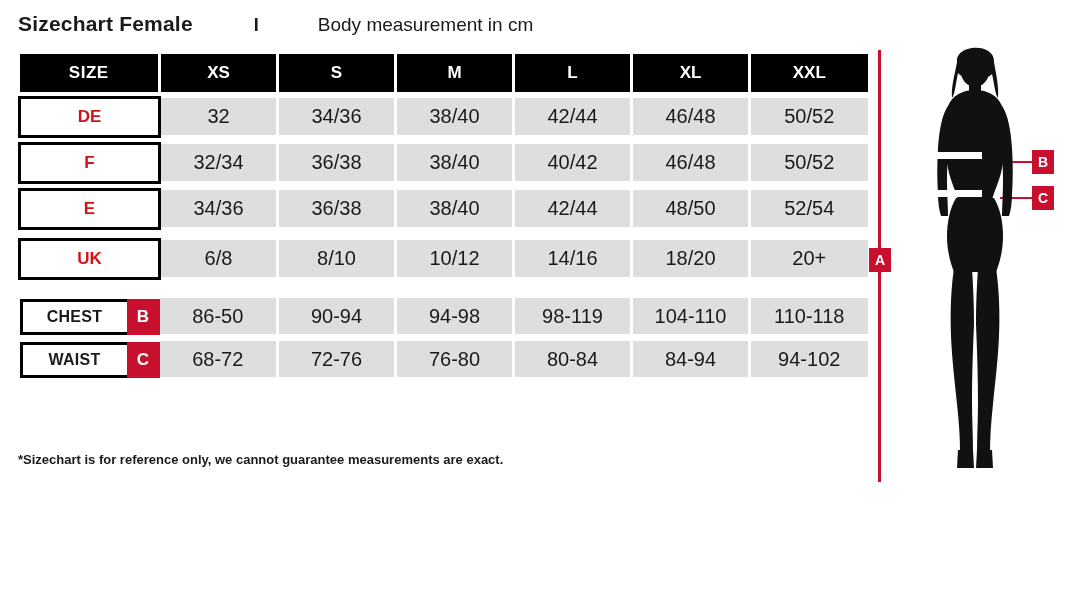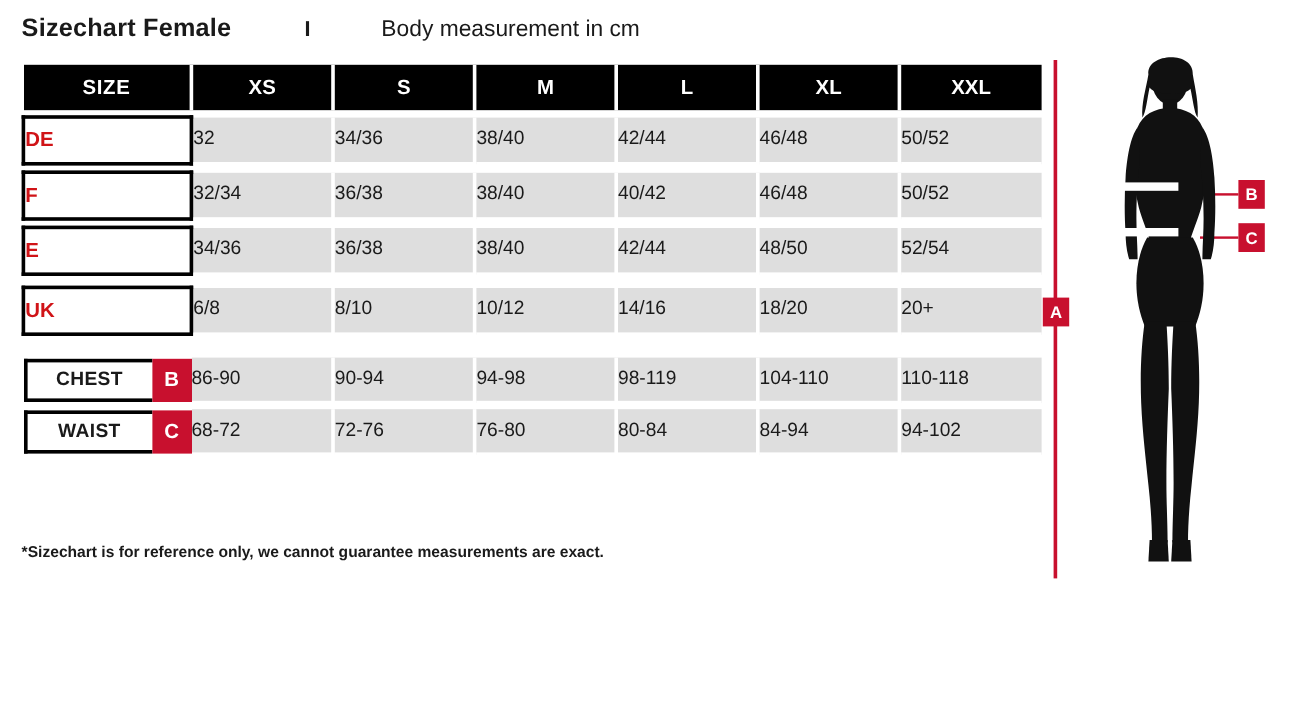--- a/index.html
+++ b/index.html
@@ -82,29 +82,30 @@
   .hdr.sizecell {
     font-size: 17px;
     letter-spacing: 0.5px;
   }
   .hdr.last { border-right: none; }
 
   
   .reg-label {
     height: 36px;
     border: 3px solid #000000;
-    text-align: left;
+    text-align: center;
     font-size: 17px;
     font-weight: bold;
     color: #d01317;
     background: #ffffff;
   }
   .val {
     height: 36px;
-    font-size: 16px;
+    text-align: center;
+    font-size: 20px;
     background: #dedede;
     color: #1a1a1a;
     border-right: 3px solid #ffffff;
     border-bottom: 3px solid #ffffff;
   }
   .val.last { border-right: none; }
   .row-gap td {
     height: 4px;
     background: #ffffff;
     border: none;
@@ -350,21 +351,21 @@
             <td colspan="7"></td>
           </tr>
 
         <tr>
           <td class="meas-label-wrap">
             <div class="meas-label">
               <div class="meas-name">CHEST</div>
               <div class="meas-tag">B</div>
             </div>
           </td>
-          <td class="val">86-90</td>
+          <td class="val">86-50</td>
           <td class="val">90-94</td>
           <td class="val">94-98</td>
           <td class="val">98-119</td>
           <td class="val">104-110</td>
           <td class="val last">110-118</td>
         </tr>
         <tr class="row-gap">
             <td colspan="7"></td>
           </tr>
 

